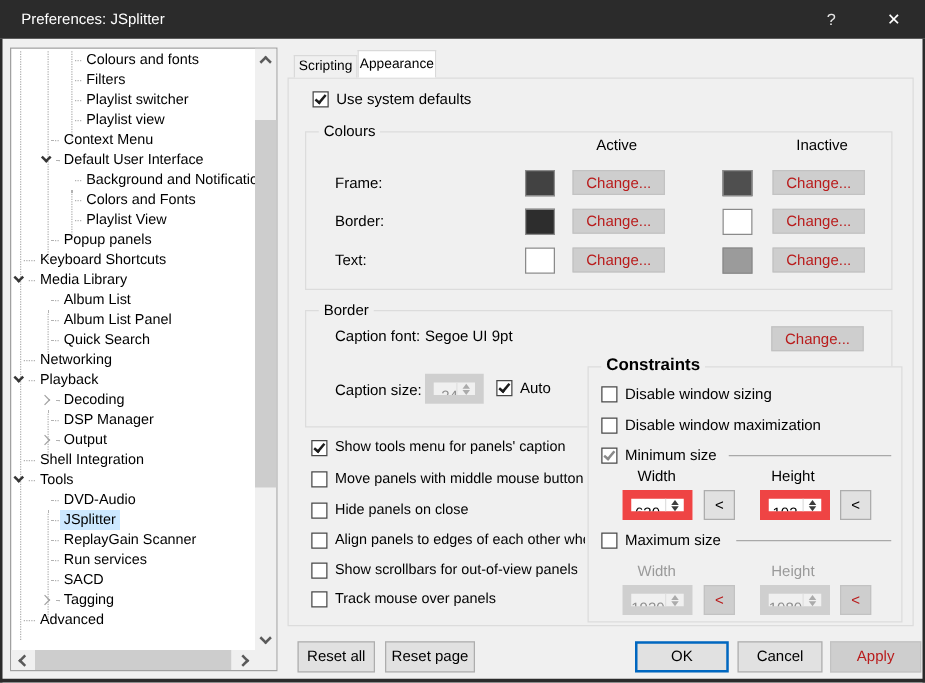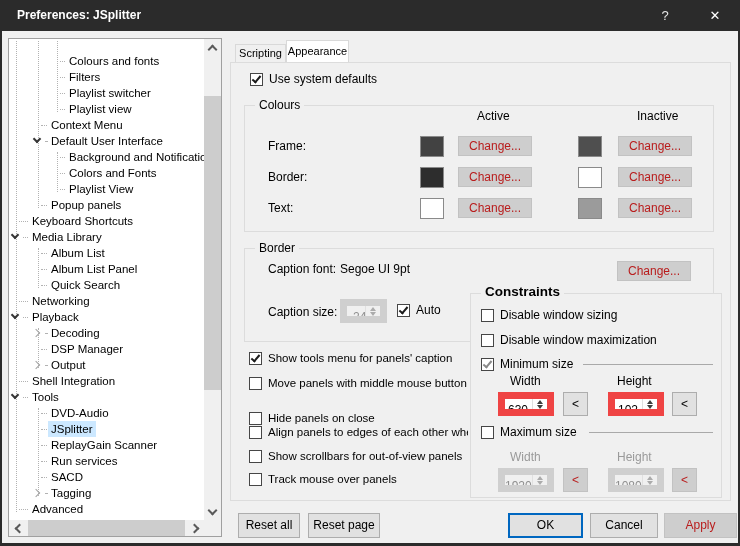--- a/index.html
+++ b/index.html
@@ -5,32 +5,32 @@
   * { margin:0; padding:0; box-sizing:border-box; }
   html,body { width:740px; height:546px; }
   body {
     position:relative; overflow:hidden;
     font-family:"Liberation Sans", sans-serif; font-size:12px; color:#000;
     background:#f0f0f0;
   }
 
   
   .titlebar { position:absolute; left:0; top:0; width:740px; height:31px; background:#2b2b2b; }
-  .title-text { position:absolute; left:17px; top:0; height:27px; line-height:31px; color:#ffffff; font-size:12px;font-weight:bold; }
+  .title-text { position:absolute; left:17px; top:0; height:27px; line-height:31px; color:#ffffff; font-size:12px; }
   .tb-btn { position:absolute; top:0; height:31px; line-height:31px; text-align:center; color:#e6e6e6; font-size:13px; cursor:default; }
   .tb-help { left:648px; width:34px; }
   .tb-close { left:696px; width:38px; color:#ffffff; }
   .edge { position:absolute; background:#2b2b2b; }
   .edge-l { left:0; top:31px; width:2px; height:515px; }
   .edge-r { right:0; top:31px; width:2px; height:515px; }
   .edge-b { left:0; bottom:0; width:740px; height:3px; }
 
   
   .tree { position:absolute; left:8px; top:38px; width:214px; height:499px; background:#fff; border:1px solid #a0a0a0; }
-  .tree-rows { position:absolute; left:0; top:14px; width:221px; height:480px; overflow:hidden; }
+  .tree-rows { position:absolute; left:0; top:1px; width:221px; height:480px; overflow:hidden; }
   .trow { height:16px; position:relative; white-space:nowrap; font-size:11.5px; }
   .lvl1 { --tx:23px; --gx:7px; }
   .lvl2 { --tx:42px; --gx:29px; }
   .lvl3 { --tx:60px; --gx:48px; }
   .tlabel { position:absolute; left:var(--tx); top:0; height:16px; line-height:16px; }
   .tlabel.sel { background:#cce8ff; padding:0 3px; margin-left:-3px; }
   .conn { position:absolute; top:8px; left:calc(var(--gx) + 3px); width:calc(var(--tx) - var(--gx) - 7px); border-top:1px dotted #b2b2b2; height:0; }
   .has-ch .conn { left:calc(var(--gx) + 7px); width:calc(var(--tx) - var(--gx) - 11px); }
   .chev { position:absolute; width:6px; height:6px; }
   .chev.exp { left:calc(var(--gx) - 4px); top:3px; border-right:2px solid #363636; border-bottom:2px solid #363636; transform:rotate(45deg); }
@@ -323,21 +323,21 @@
 
 <div id="panel-options">
     <div class="cbrow opts" style="left:249px; top:351px;">
       <span class="cb checked"></span>
       <span class="txt">Show tools menu for panels' caption</span>
     </div>
     <div class="cbrow opts" style="left:249px; top:376px;">
       <span class="cb"></span>
       <span class="txt">Move panels with middle mouse button</span>
     </div>
-    <div class="cbrow opts" style="left:249px; top:411px;">
+    <div class="cbrow opts" style="left:249px; top:401px;">
       <span class="cb"></span>
       <span class="txt">Hide panels on close</span>
     </div>
     <div class="cbrow opts" style="left:249px; top:425px;">
       <span class="cb"></span>
       <span class="txt">Align panels to edges of each other when</span>
     </div>
     <div class="cbrow opts" style="left:249px; top:449px;">
       <span class="cb"></span>
       <span class="txt">Show scrollbars for out-of-view panels</span>

